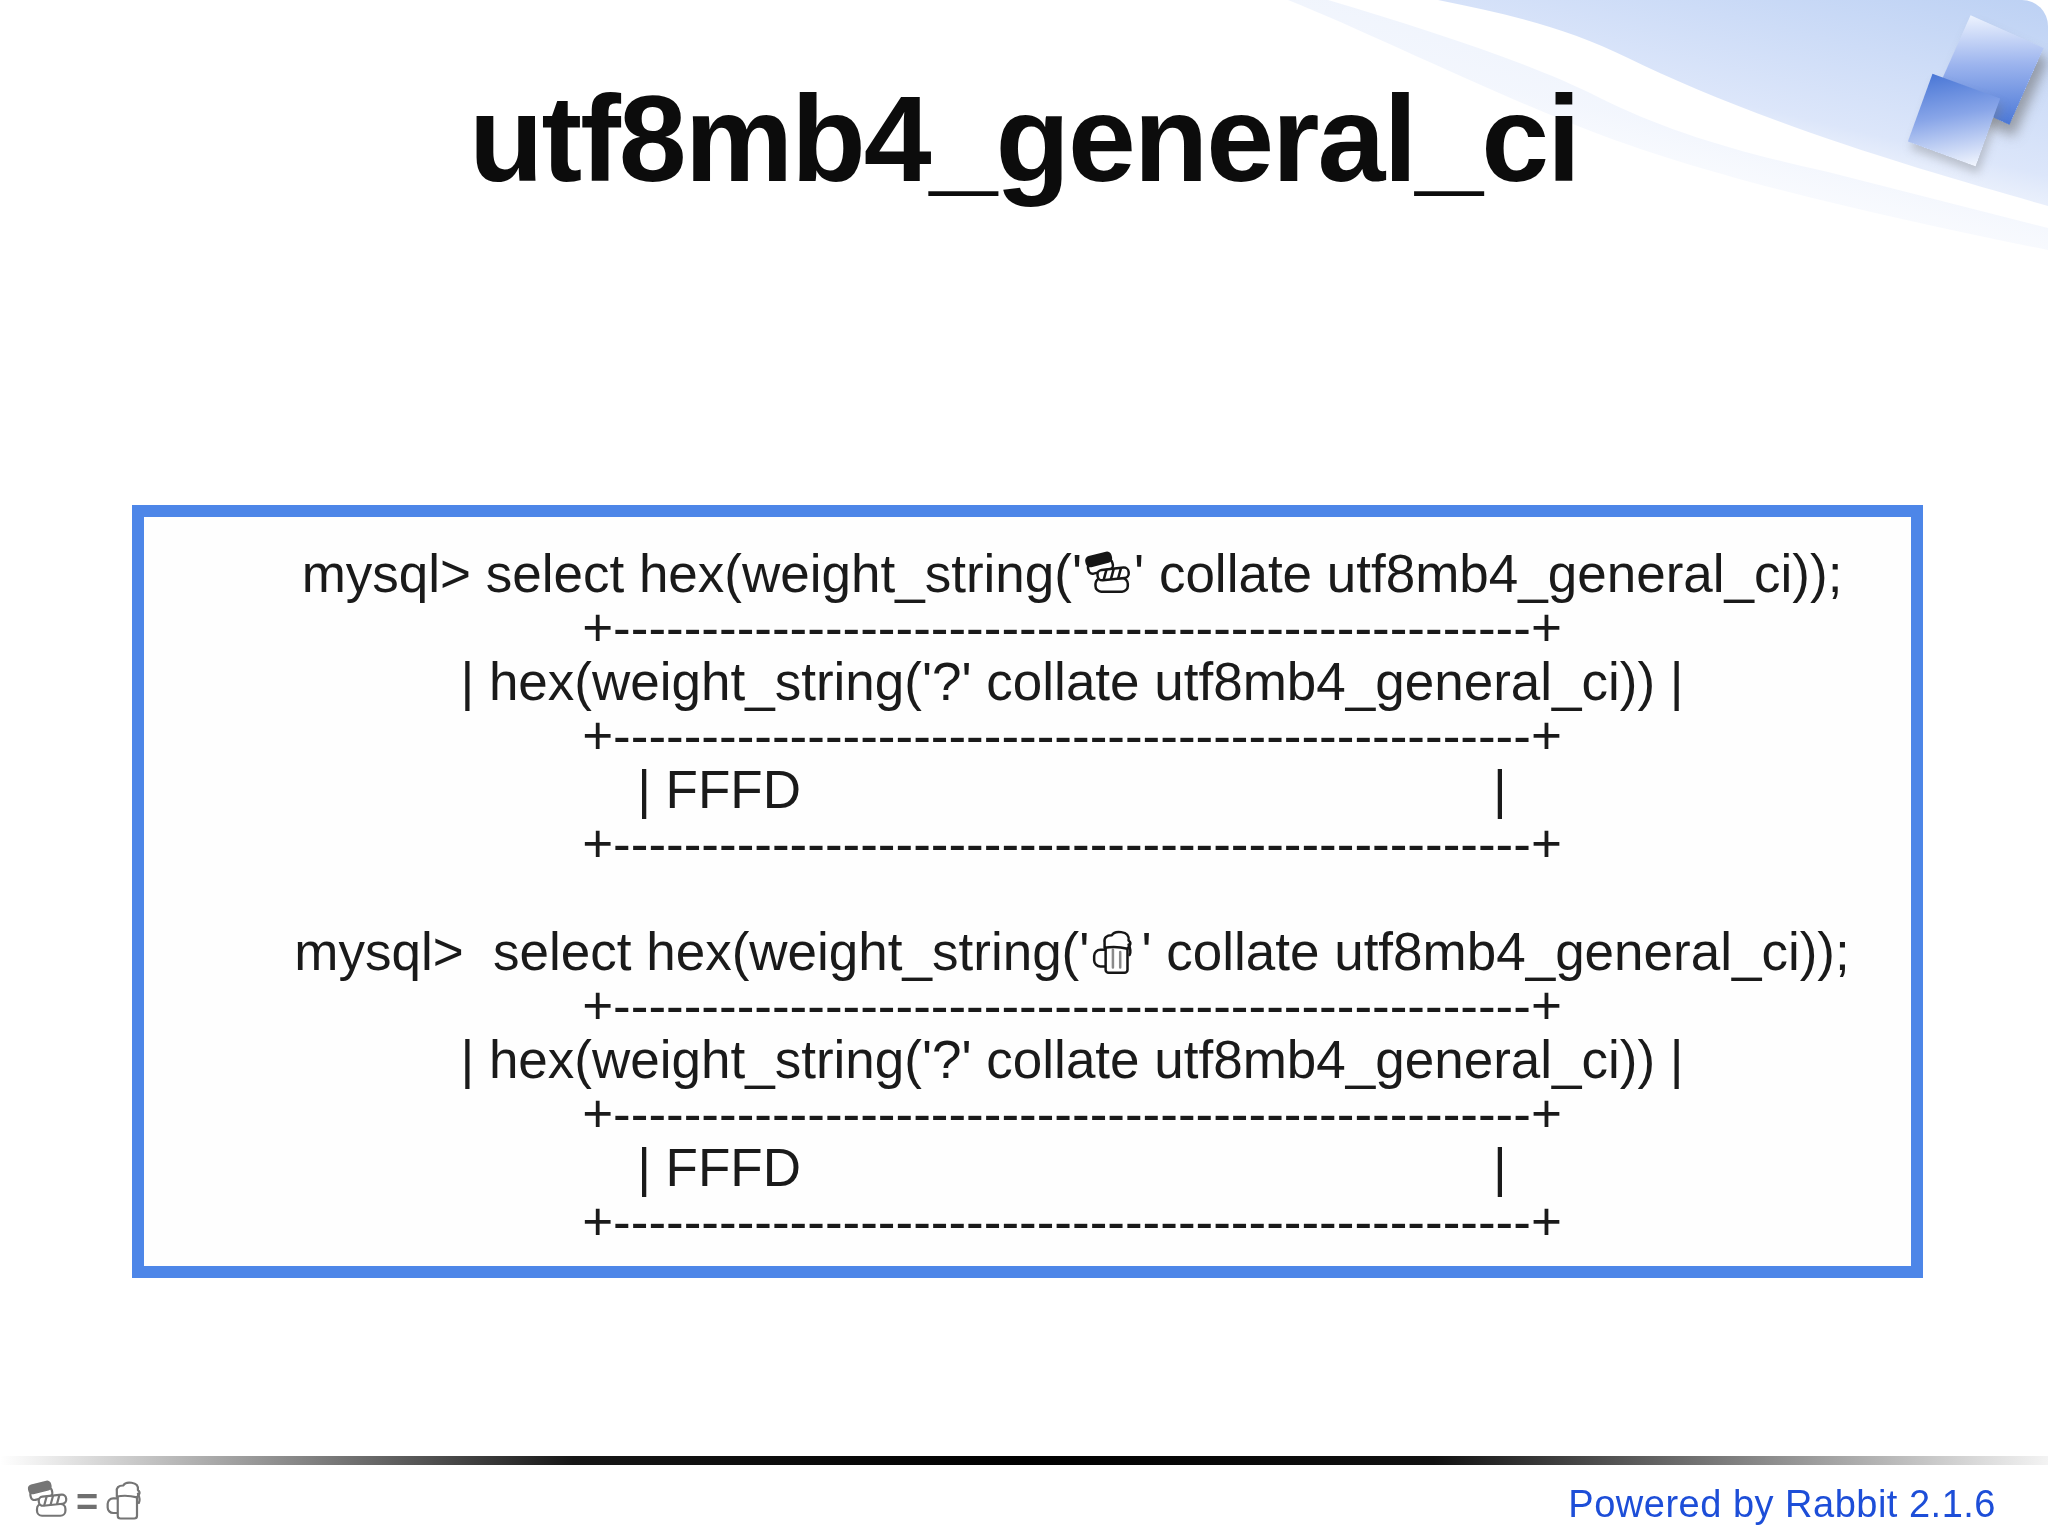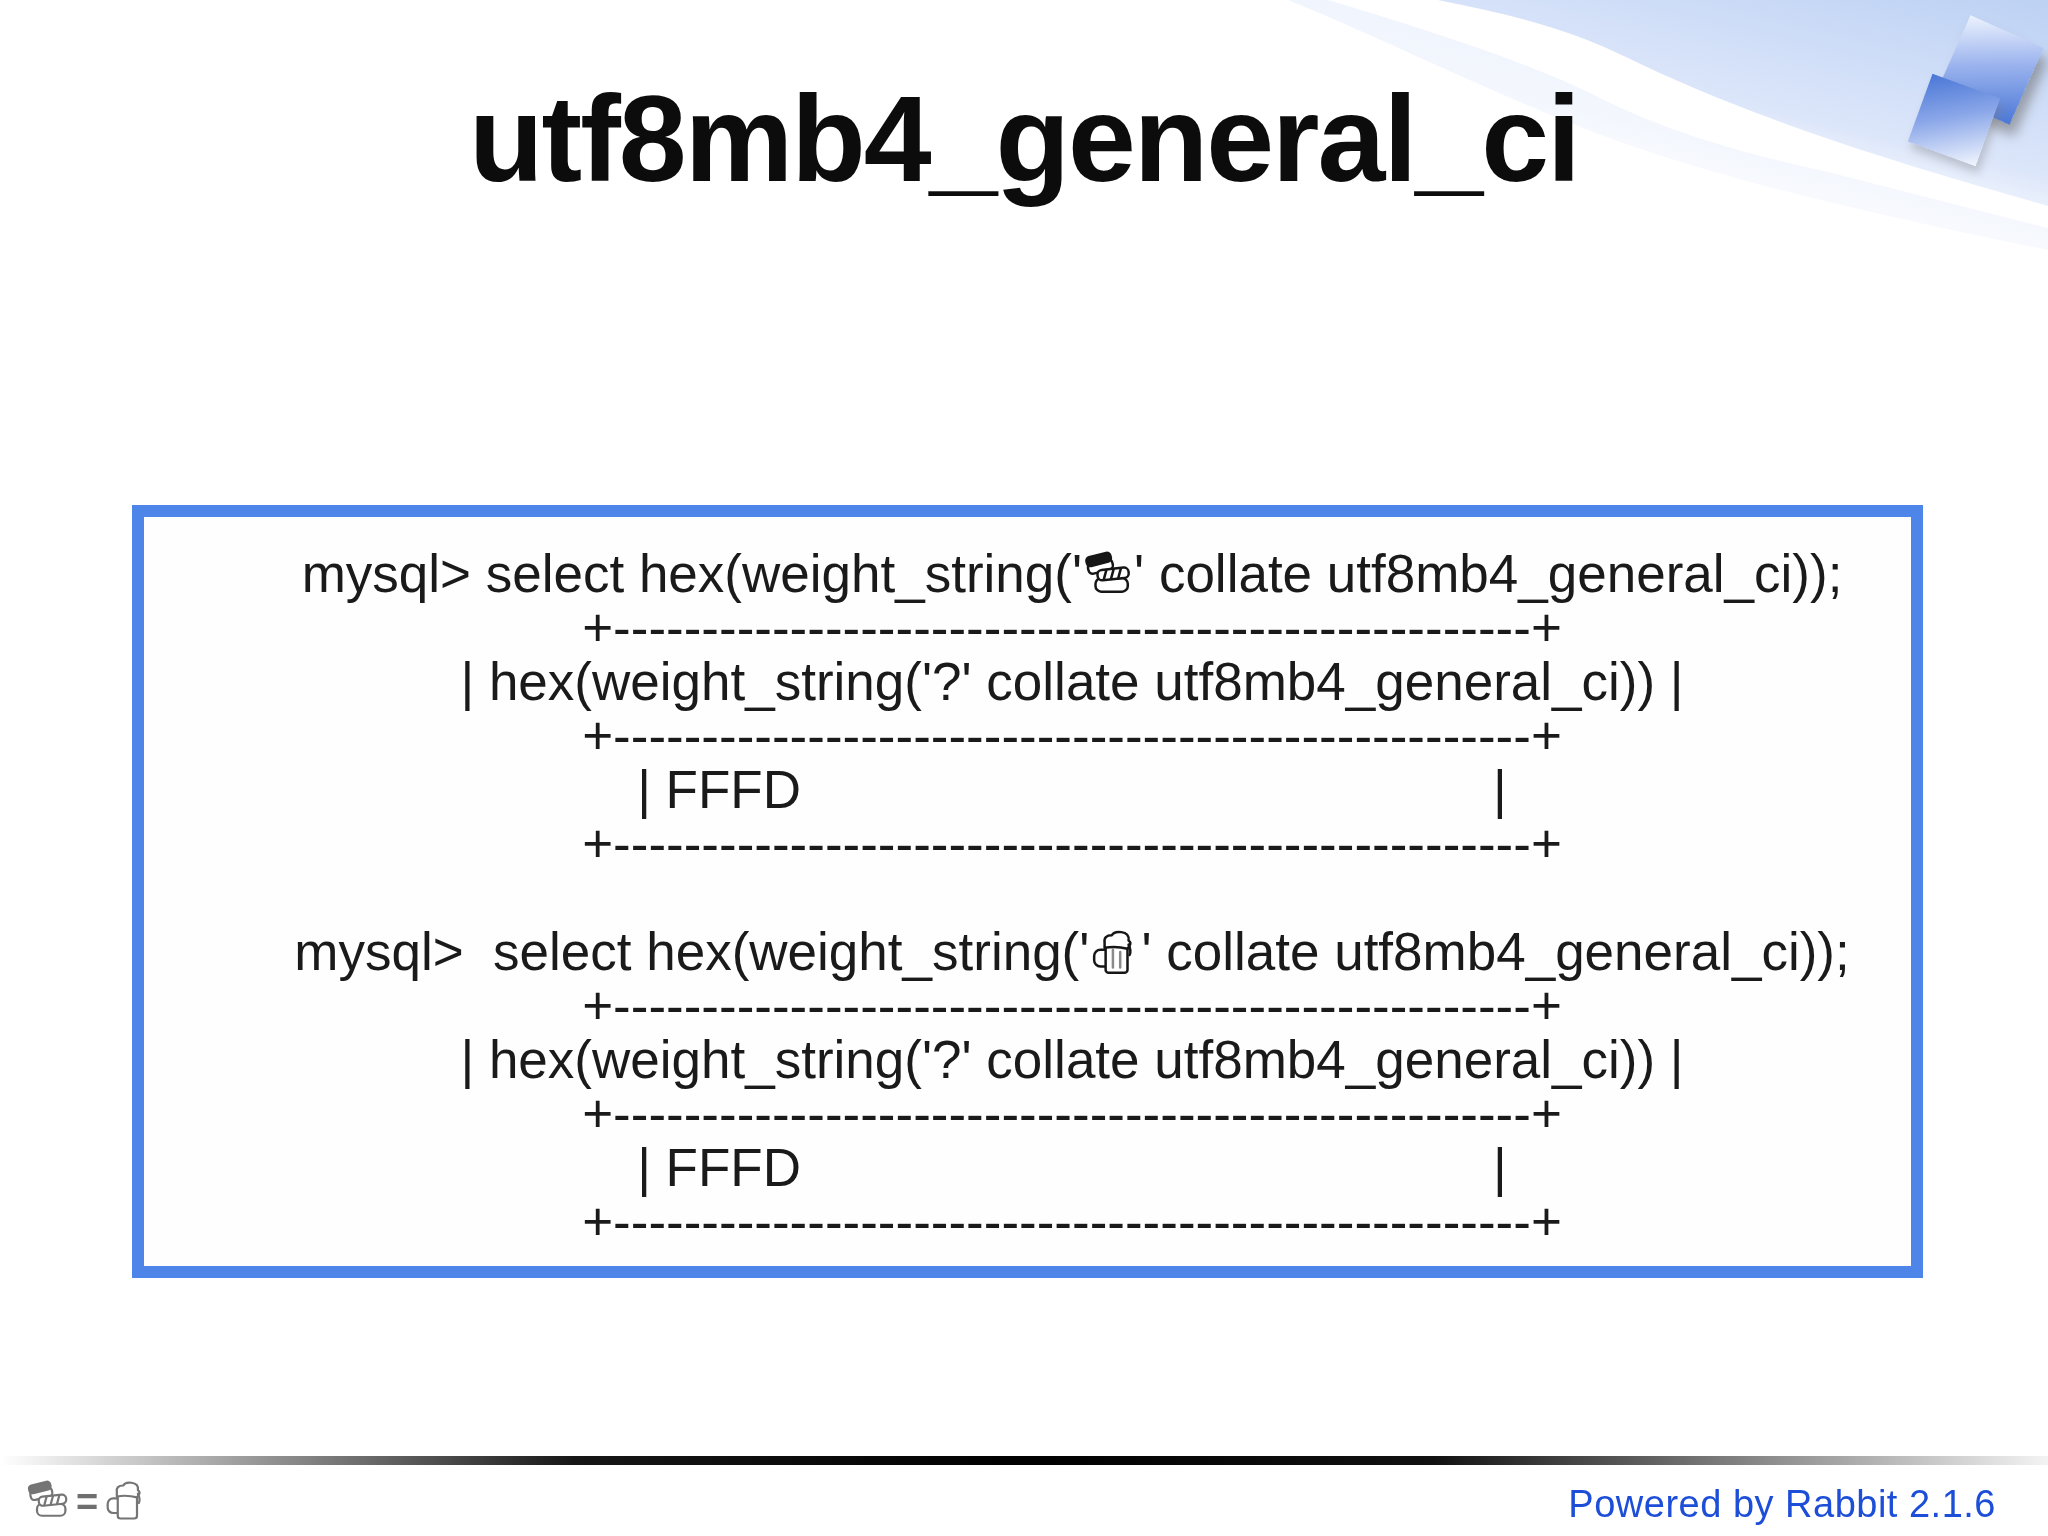--- a/index.html
+++ b/index.html
@@ -1,18 +1,18 @@
 <!DOCTYPE html>
 <html><head>
 <meta charset="utf-8">
 <style>
   html,body{margin:0;padding:0;background:#ffffff;}
   .slide{
     position:relative;width:2048px;height:1536px;background:#ffffff;
-    overflow:hidden;font-family:"Liberation Sans", sans-serif;
+    overflow:hidden;font-family:"Liberation Sans", sans-serif;border-radius:26px;
   }
   
   .wave{position:absolute;top:0;right:0;z-index:1;}
   .sq{position:absolute;z-index:2;}
   .sq-a{
     left:1950px;top:28px;width:80px;height:84px;transform:rotate(24deg);
     background:linear-gradient(155deg,#edf3fe 0%,#9cb4ee 45%,#4a77d6 100%);
     box-shadow:9px 9px 12px rgba(105,105,105,0.55);
   }
   .sq-b{

